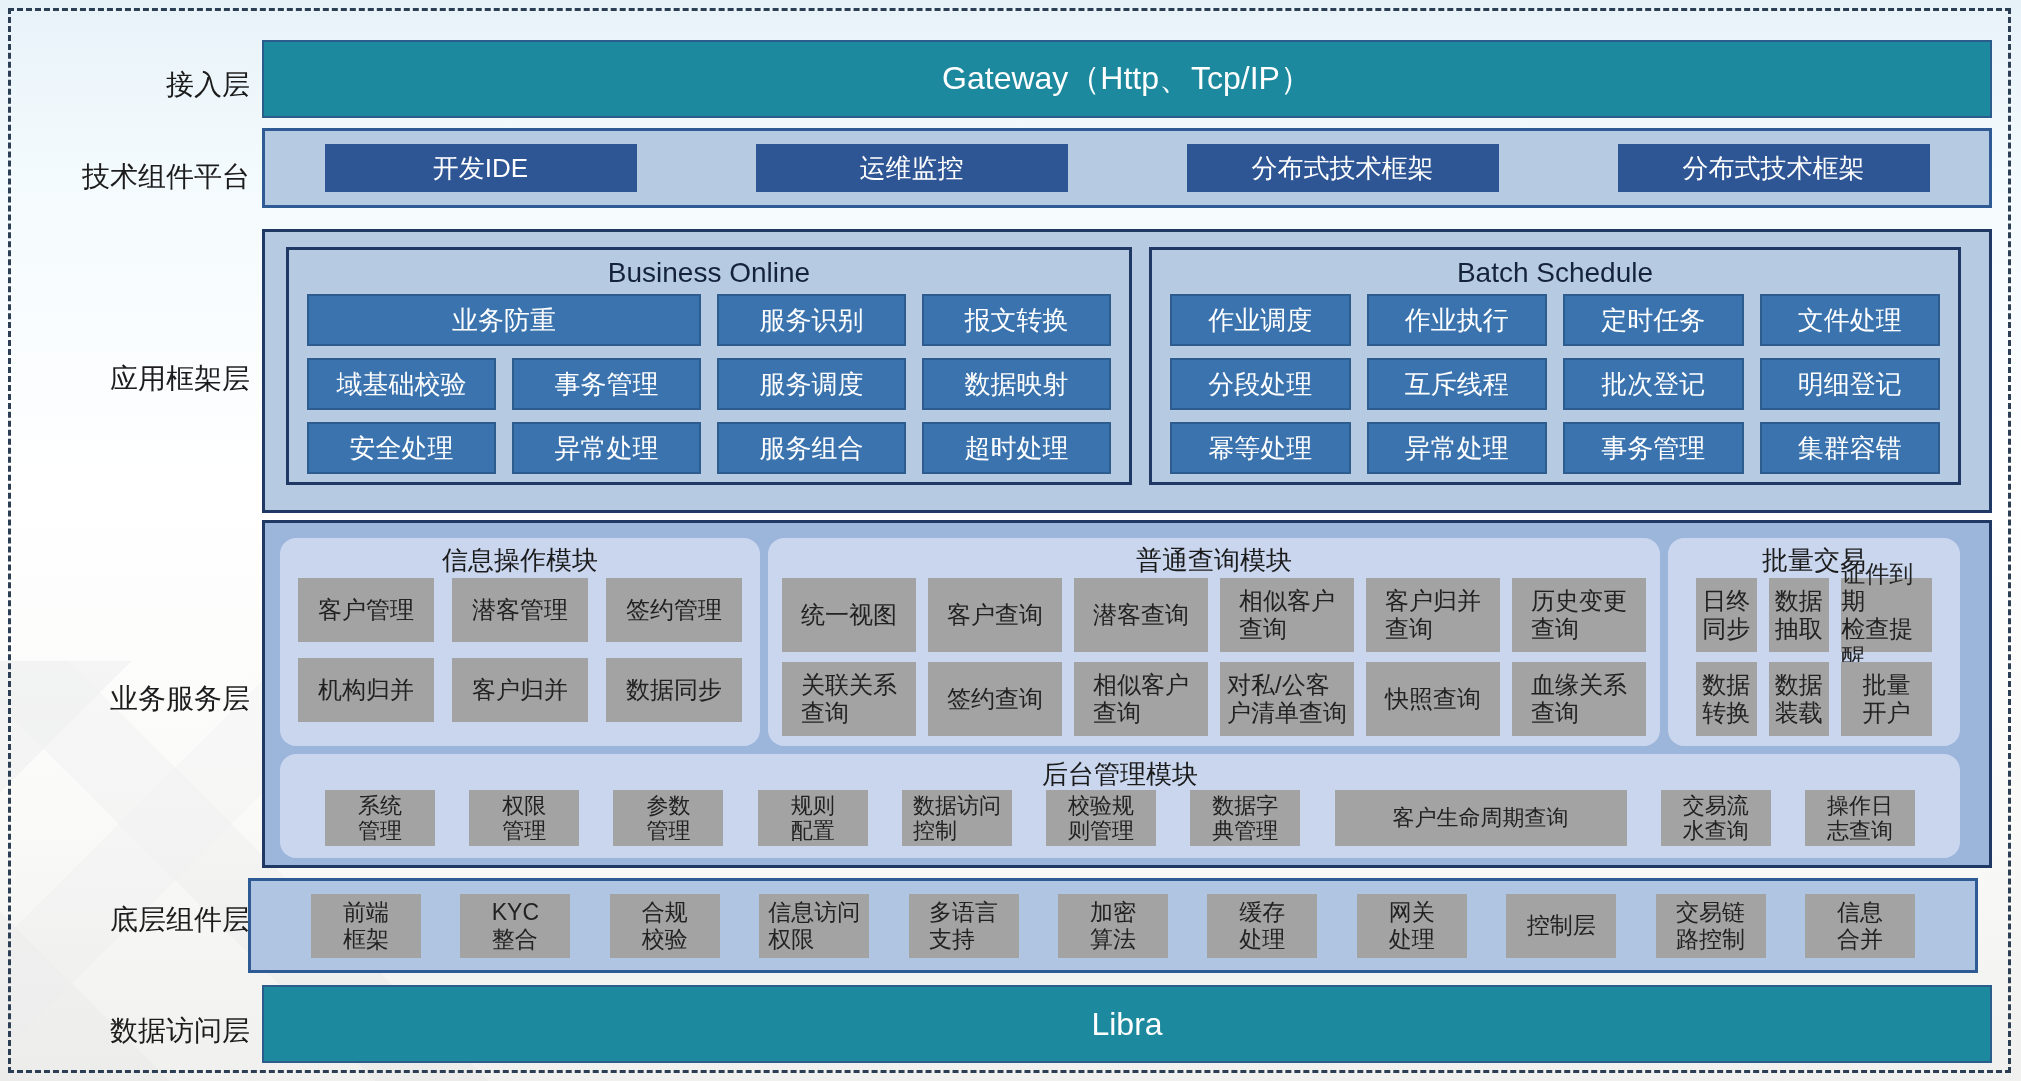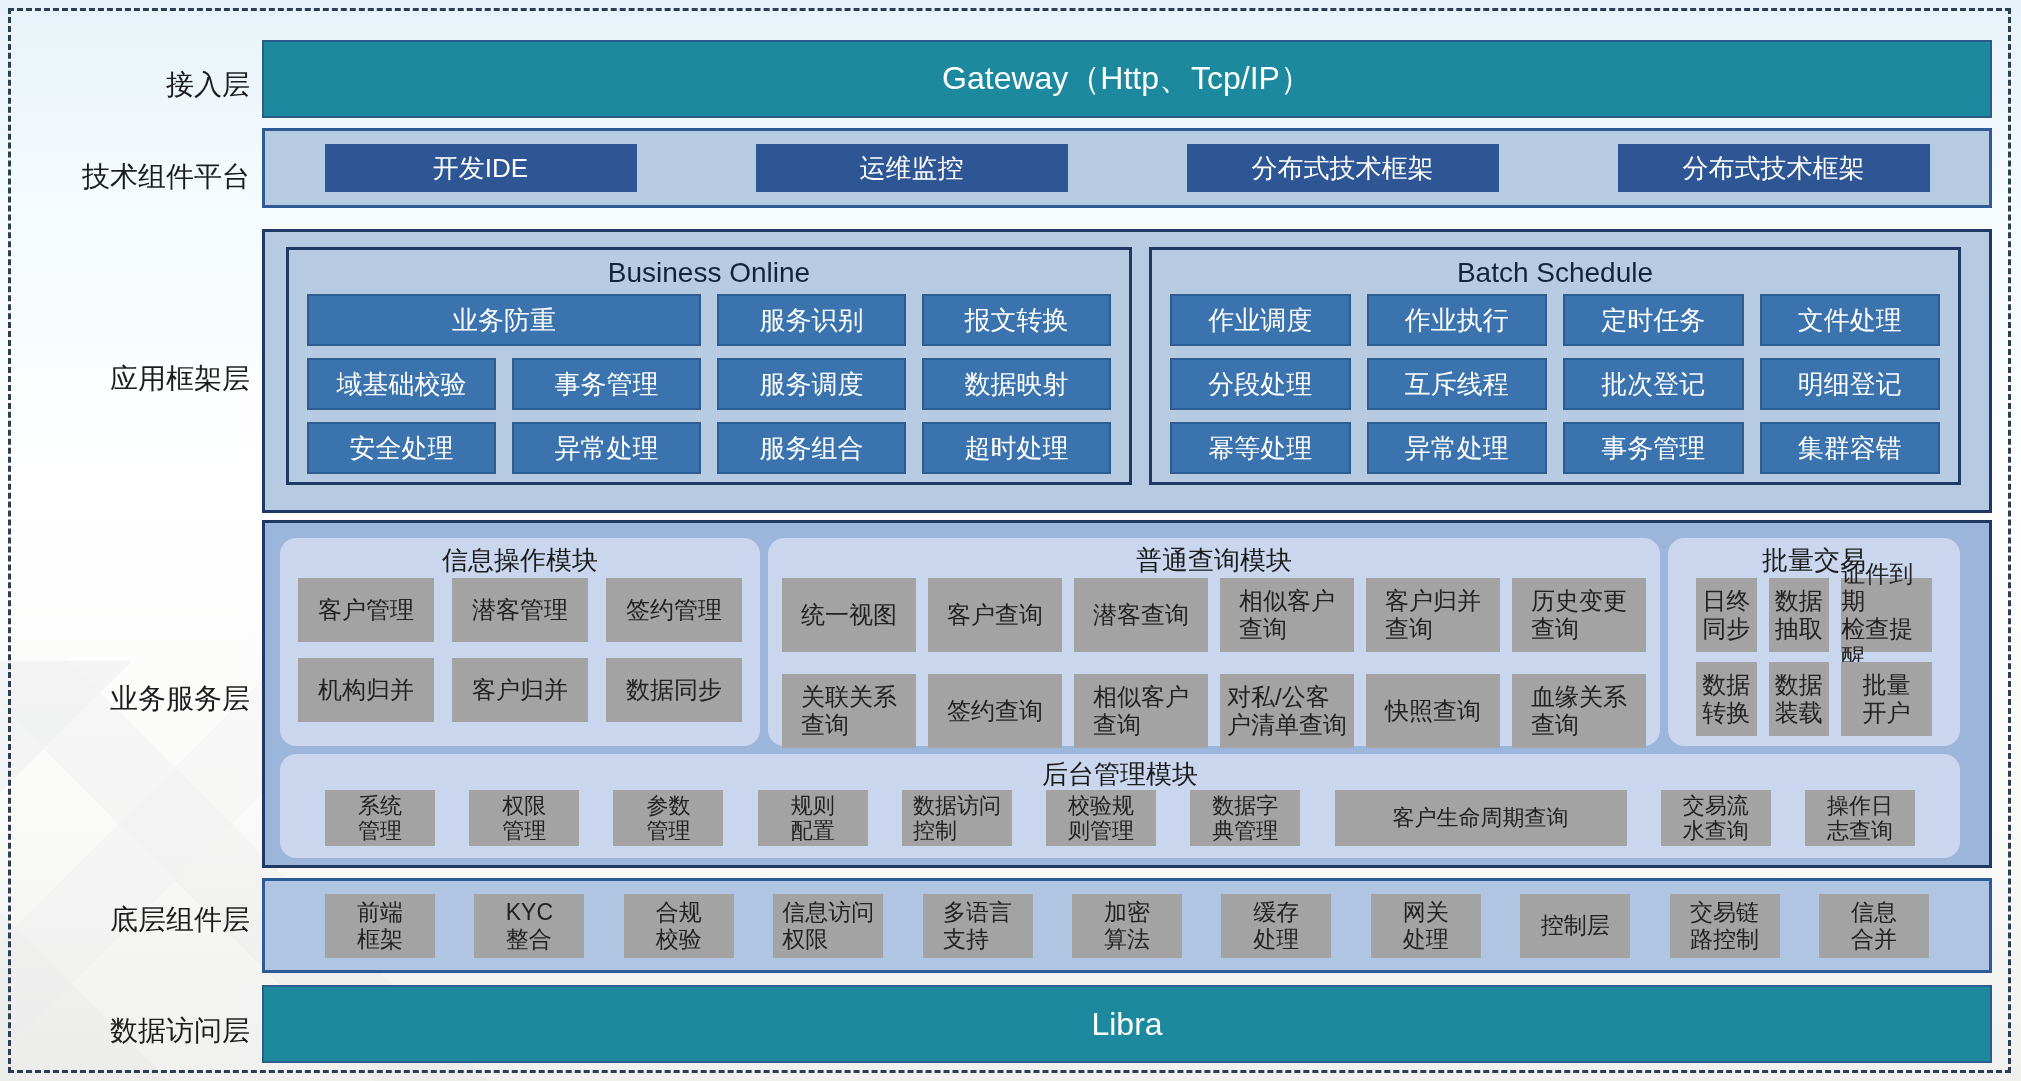--- a/index.html
+++ b/index.html
@@ -35,28 +35,28 @@
   .svc-sub.query{left:503px;top:15px;width:892px;height:208px;}
   .svc-sub.batch{left:1403px;top:15px;width:292px;height:208px;}
   .svc-sub.admin{left:15px;top:231px;width:1680px;height:104px;}
   .svc-title{text-align:center;font-size:26px;color:#1b1b1b;}
   .info .svc-title,.query .svc-title,.batch .svc-title{height:40px;line-height:44px;}
   .admin .svc-title{height:36px;line-height:40px;}
   .white-box{background:#a3a3a3;color:#222;font-size:24px;white-space:pre-line;text-align:left;line-height:1.15;
     display:flex;align-items:center;justify-content:center;}
   .info-grid{display:grid;grid-template-columns:repeat(3,1fr);gap:16px 18px;padding:0 18px;}
   .info-grid .white-box{height:64px;}
-  .query-grid{display:grid;grid-template-columns:repeat(6,1fr);gap:22px 12px;padding:0 14px;}
+  .query-grid{display:grid;grid-template-columns:repeat(6,1fr);gap:10px 12px;padding:0 14px;}
   .query-grid .white-box{height:74px;}
   .batch-grid{display:grid;grid-template-columns:1fr 1fr 1.5fr;gap:10px 12px;padding:0 28px;}
   .batch-grid .white-box{height:74px;}
   .admin-row{display:flex;justify-content:space-between;padding:0 45px;}
   .admin-row .white-box{width:110px;height:56px;font-size:22px;}
   .admin-row .white-box.wide{width:292px;}
-  .base-panel{position:absolute;left:262px;top:878px;width:1730px;height:95px;background:#b0c5e2;
+  .base-panel{position:absolute;left:248px;top:878px;width:1730px;height:95px;background:#b0c5e2;
     border:3px solid #2e5b94;box-sizing:border-box;display:flex;align-items:center;justify-content:space-between;padding:0 60px;}
   .base-panel .white-box{width:110px;height:64px;font-size:23px;}
 </style>
 </head>
 <body>
 
 <div class="page">
   <div class="texture"></div>
   <div class="dashed-frame"></div>
 

